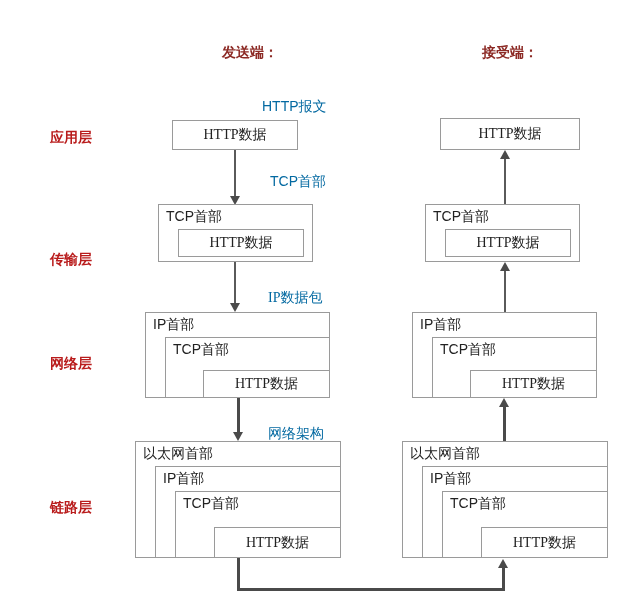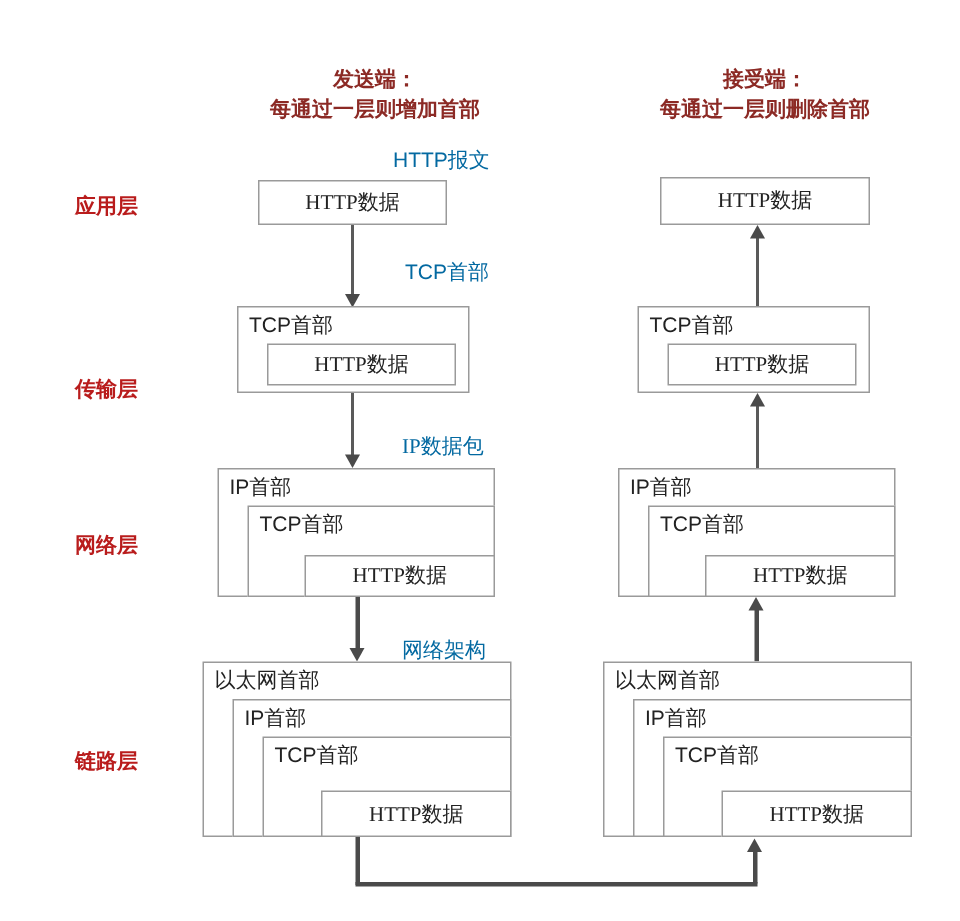--- a/index.html
+++ b/index.html
@@ -98,26 +98,24 @@
   .vline.thick { width: 3px; background: #4a4a4a; }
   .hline.thick { height: 3px; background: #4a4a4a; }
 </style>
 </head>
 <body>
 
 <div id="stage">
 
   <div class="col-header" style="left:150px; top:42px; width:200px;">
     <div>发送端：</div>
-    <div>每通过一层则增加首部</div>
   </div>
 
   <div class="col-header" style="left:410px; top:42px; width:200px;">
     <div>接受端：</div>
-    <div>每通过一层则删除首部</div>
   </div>
 
   <div class="layer-label" style="left:50px; top:129px;">应用层</div>
   <div class="layer-label" style="left:50px; top:231px;margin-top:20px;">传输层</div>
   <div class="layer-label" style="left:50px; top:355px;">网络层</div>
   <div class="layer-label" style="left:50px; top:499px;">链路层</div>
 
   <div class="flow-label" style="left:262px; top:98px;">HTTP报文</div>
   <div class="flow-label" style="left:270px; top:173px;">TCP首部</div>
   <div class="flow-label" style="left:268px; top:289px;font-family:Liberation Serif, serif;">IP数据包</div>

